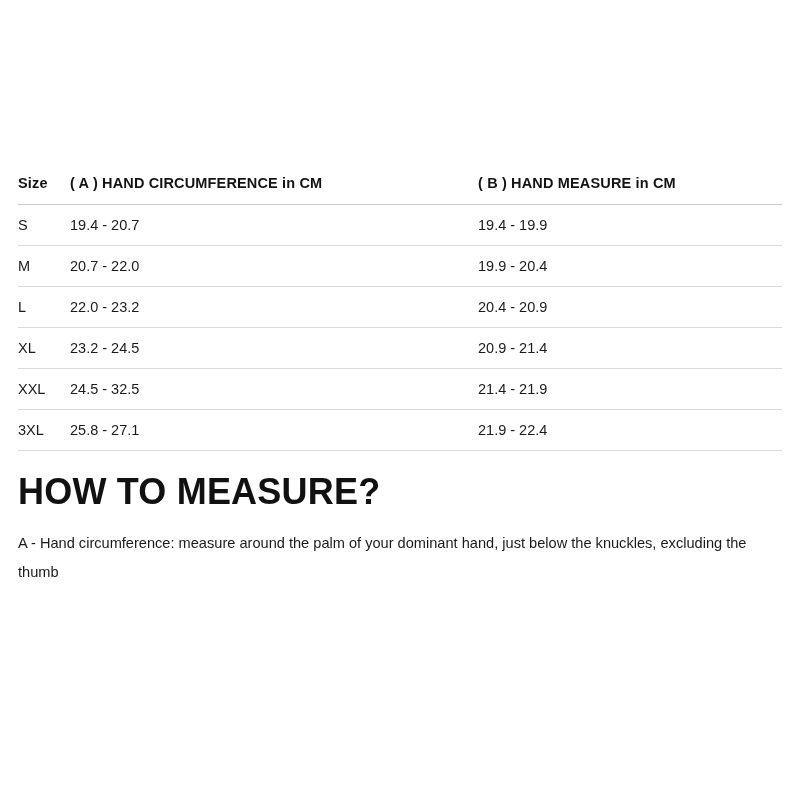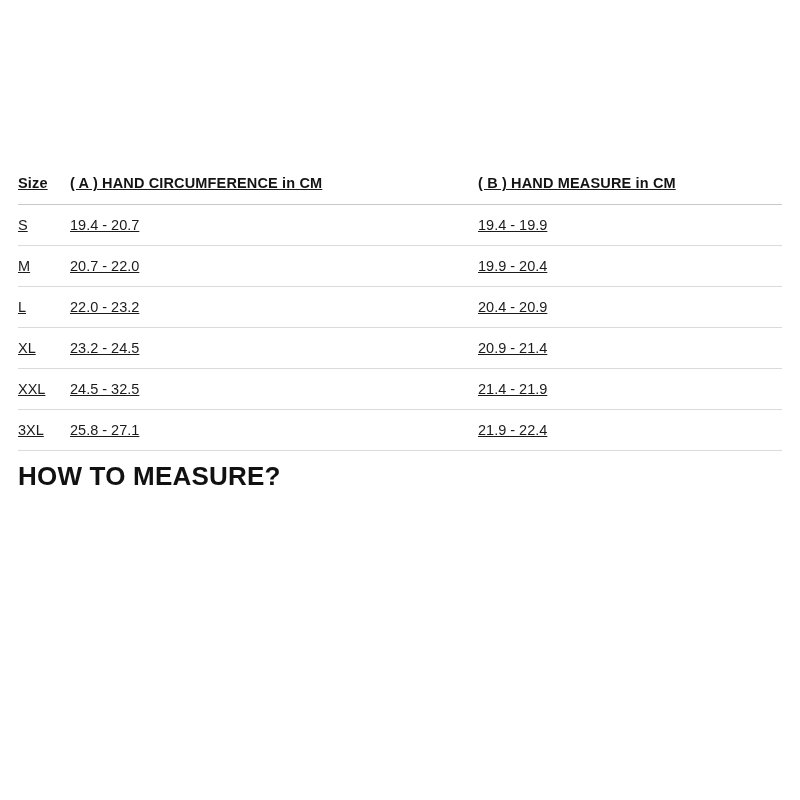--- a/index.html
+++ b/index.html
@@ -23,21 +23,20 @@
   .content {
     position: absolute;
     left: 18px;
     top: 175px;
     width: 764px;
   }
   table.size-table {
     width: 100%;
     border-collapse: collapse;
     table-layout: fixed;
-    text-decoration: underline;
   }
   table.size-table th,
   table.size-table td {
     text-align: left;
     padding: 0;
     vertical-align: middle;
   }
   table.size-table thead th {
     font-size: 14.5px;
     font-weight: bold;
@@ -58,22 +57,22 @@
   .col-length { width: 304px; }
 
   tbody .col-size   { padding-left: 0px; }
   tbody .col-circ   { padding-left: 0px; }
   tbody .col-length { padding-left: 0px; margin-left: 26px; }
 
   thead .col-circ  { padding-left: 0px; }
   thead .col-length{ padding-left: 0px; }
 
   .heading {
-    margin: 10px 0 0 0;
-    font-size: 26px;
+    margin: 20px 0 0 0;
+    font-size: 36px;
     font-weight: bold;
     letter-spacing: 0.2px;
     color: #111111;
   }
   .measure-list {
     margin-top: 16px;
   }
   .measure-line {
     font-size: 14.6px;
     line-height: 29px;
@@ -124,16 +123,17 @@
           <td class="col-size">3XL</td>
           <td class="col-circ">25.8 - 27.1</td>
           <td class="col-length">21.9 - 22.4</td>
         </tr>
       </tbody>
     </table>
 
     <h2 class="heading">HOW TO MEASURE?</h2>
 
     <div class="measure-list">
+      <div class="measure-line">A - Hand circumference: measure around the palm of your dominant hand, just below the knuckles, excluding the thumb</div>
     </div>
 
   </div>
 </div>
 
 </body></html>

